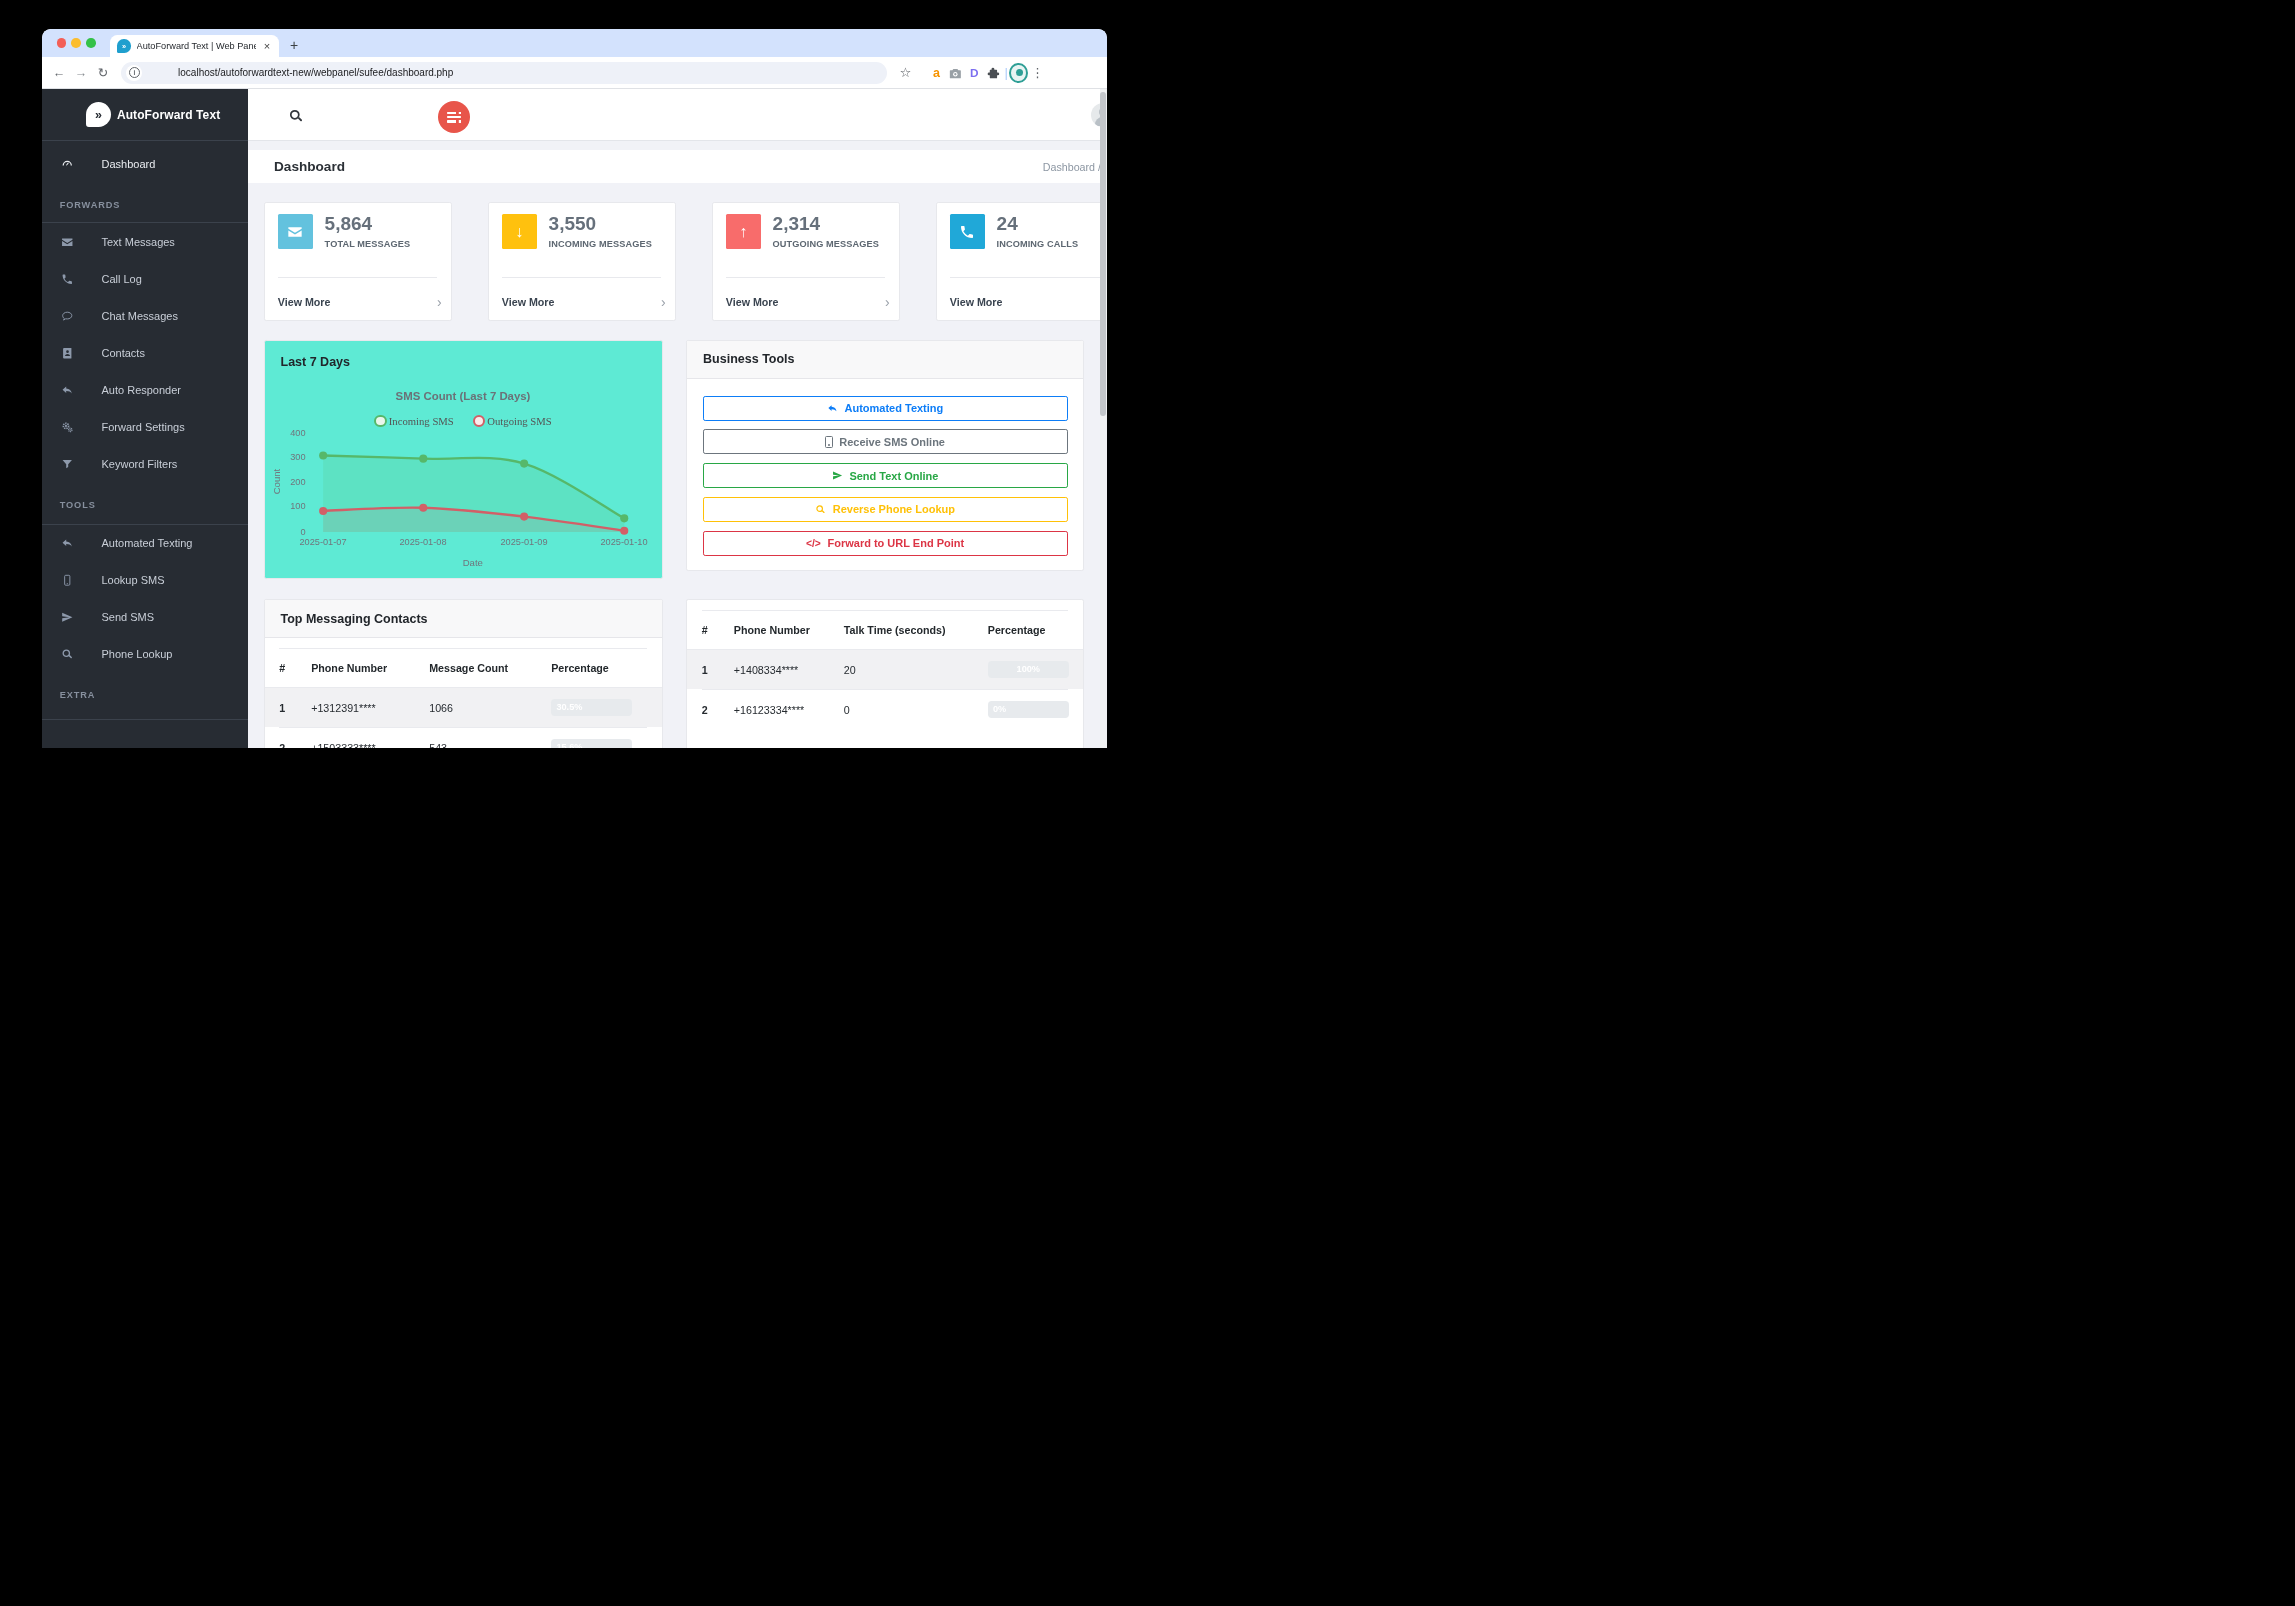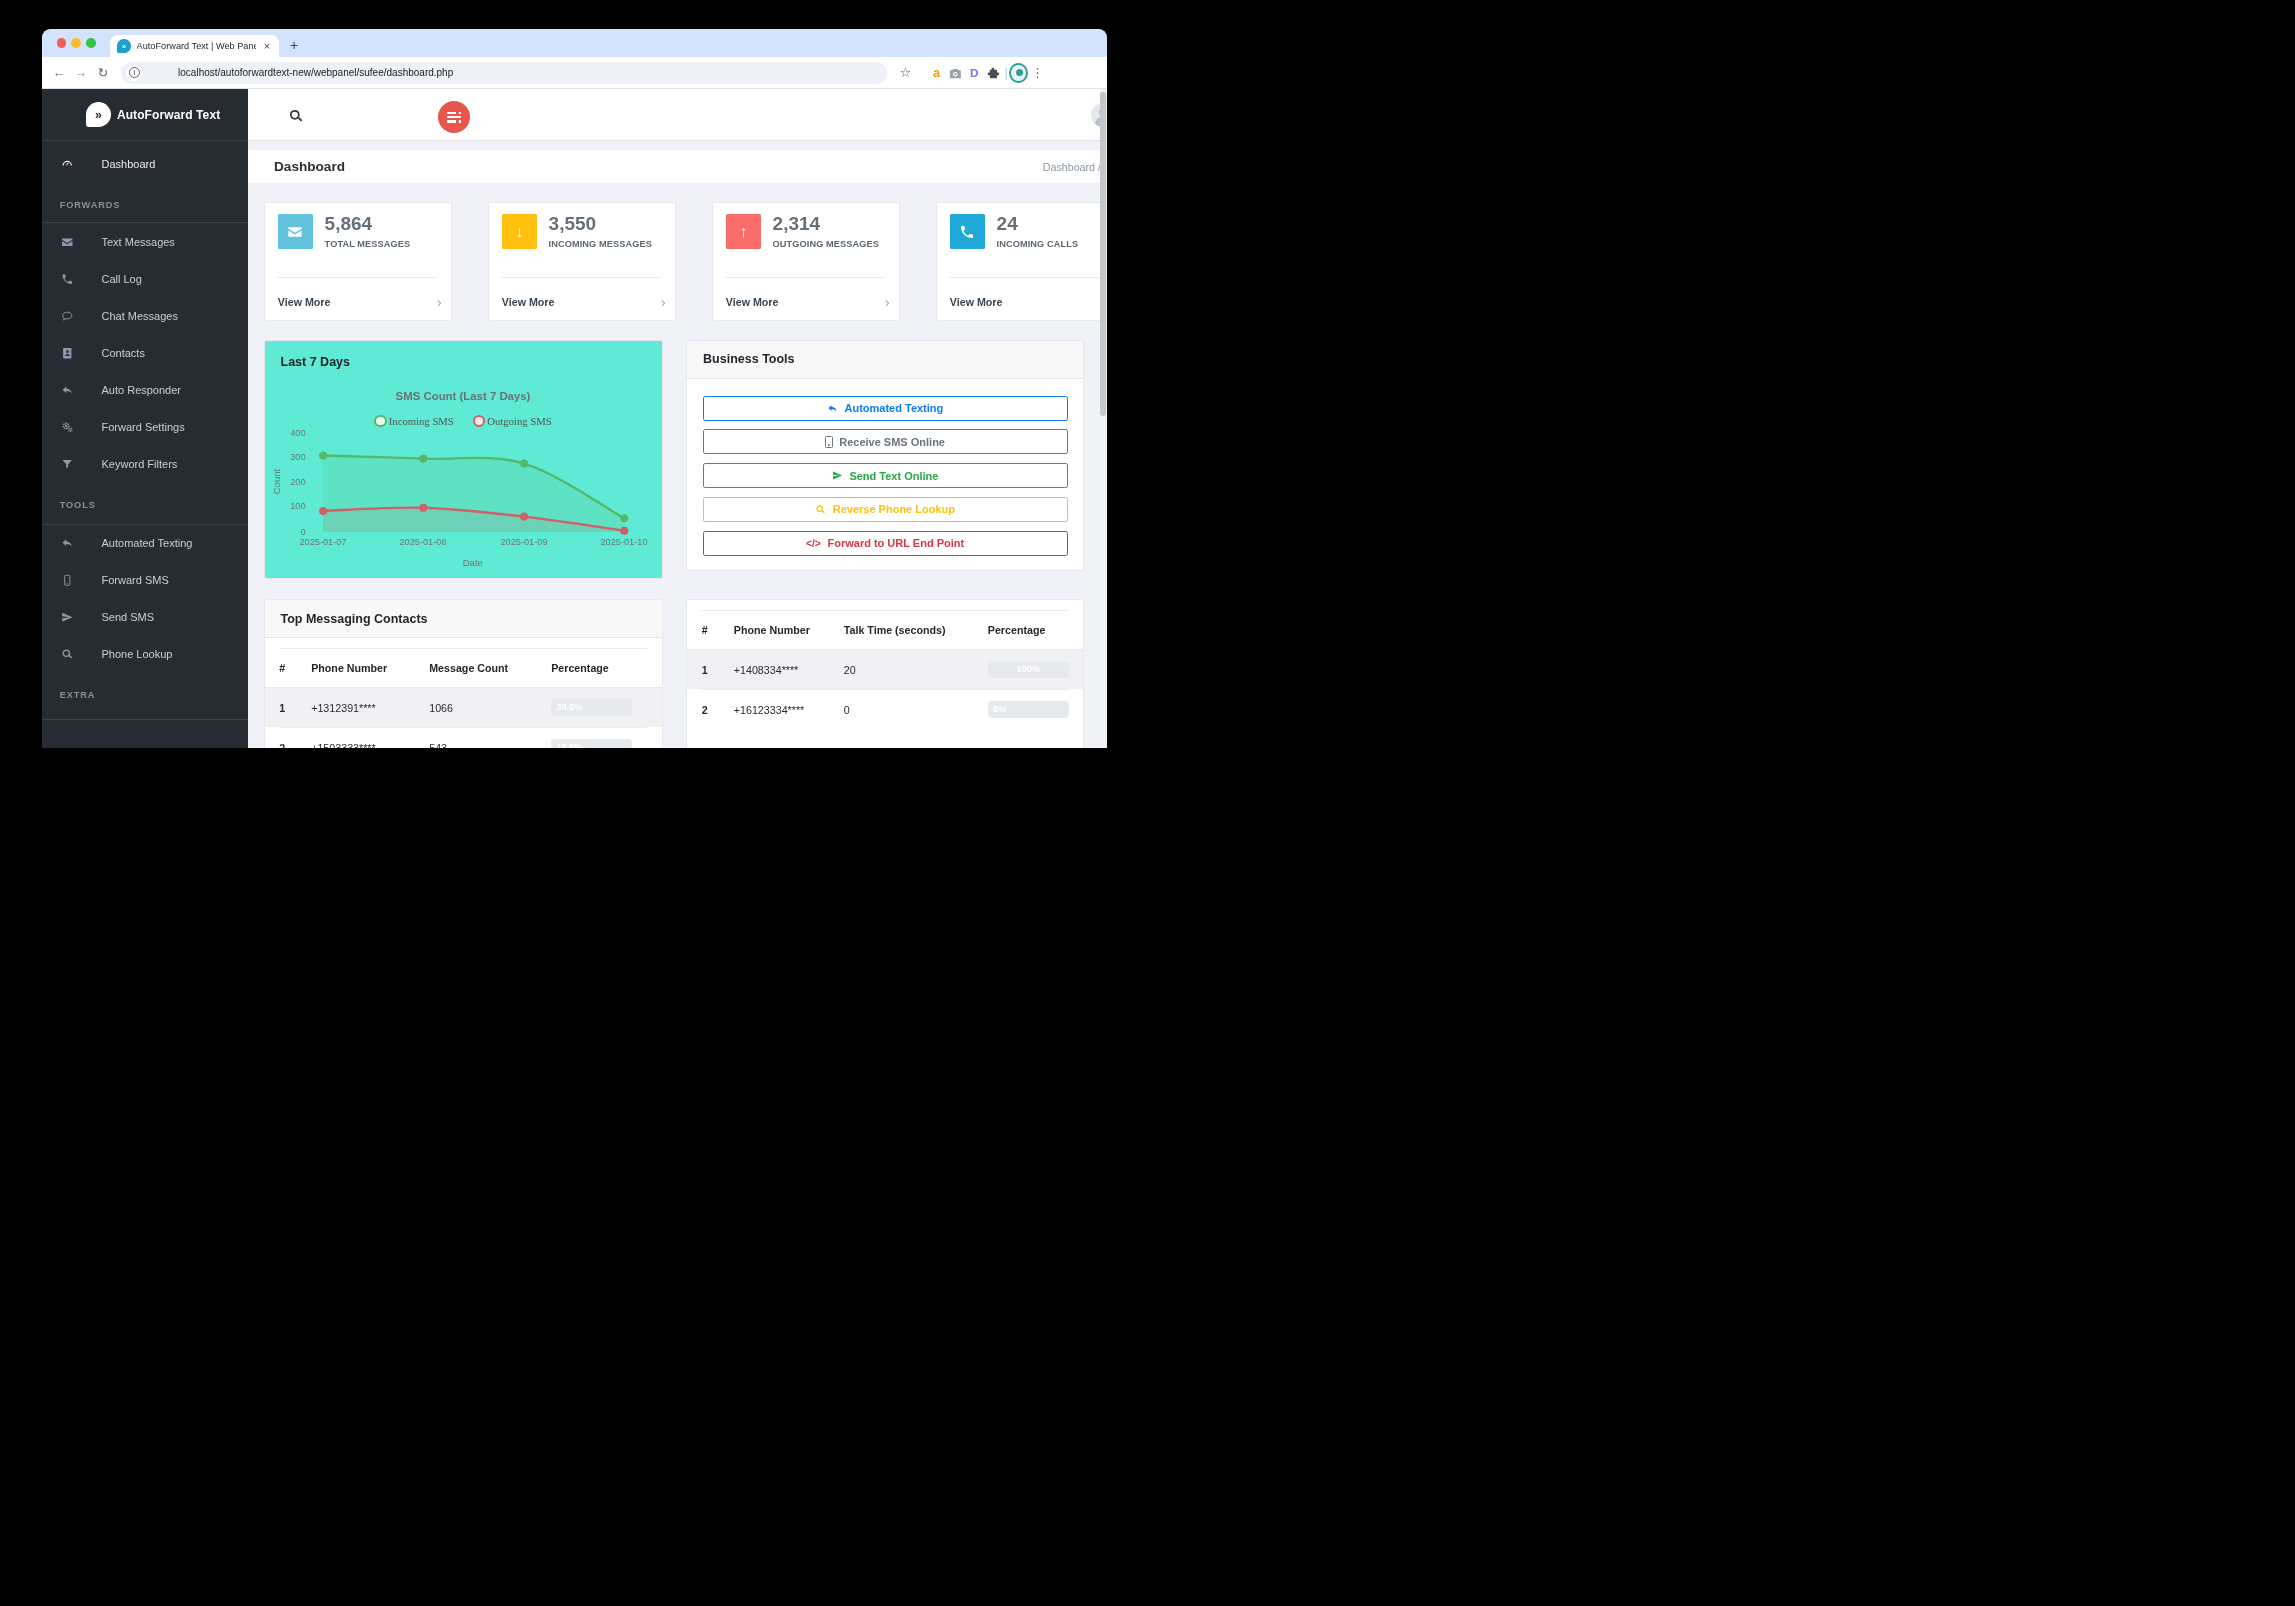--- a/index.html
+++ b/index.html
@@ -309,21 +309,21 @@
             </svg>
           </span>
         <span class="slabel">Automated Texting</span>
         </div>
       <div class="sitem">
         <span class="si">
             <svg viewBox="0 0 24 24" fill="currentColor">
               <use href="#i-mobile"></use>
             </svg>
           </span>
-        <span class="slabel">Forward SMS</span>
+        <span class="slabel">Lookup SMS</span>
         </div>
       <div class="sitem">
         <span class="si">
             <svg viewBox="0 0 24 24" fill="currentColor">
               <use href="#i-rocket"></use>
             </svg>
           </span>
         <span class="slabel">Send SMS</span>
         </div>
       <div class="sitem">

